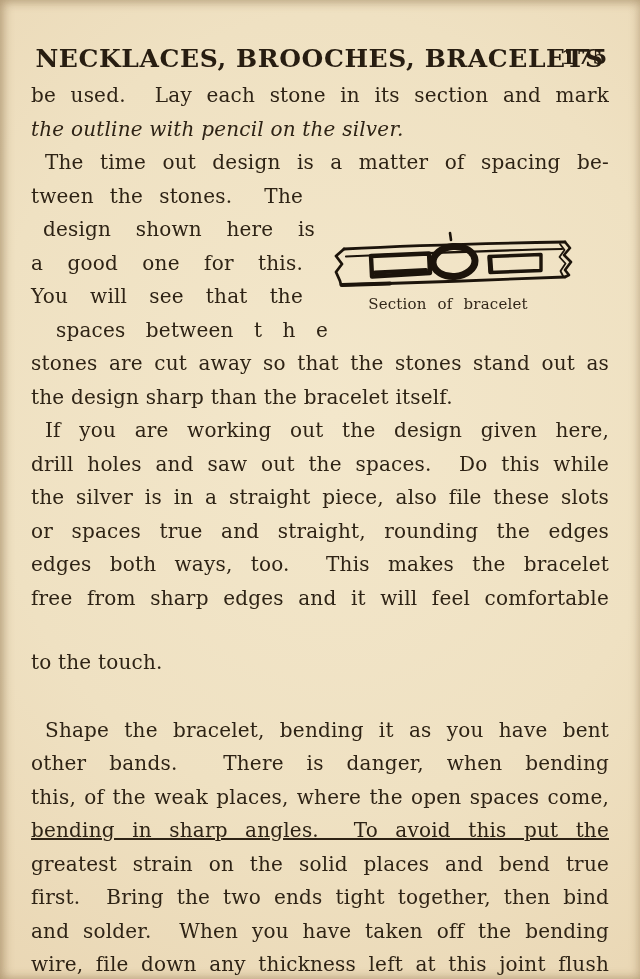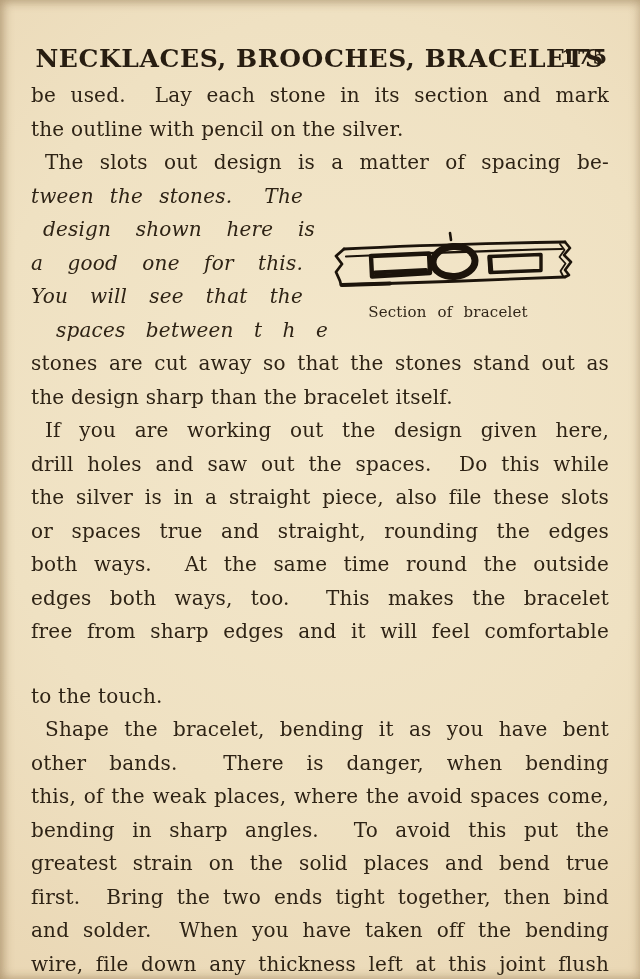--- a/index.html
+++ b/index.html
@@ -35,28 +35,28 @@
     font-size:20px;
     line-height:33.5px;
     height:33.5px;
     text-align:justify;
     text-align-last:justify;
     white-space:pre-wrap;
     letter-spacing:.2px;
     color:#2e2315;
   }
   .line.rag{ text-align-last:left; }
-  .line.narrow{ width:272px;font-style:italic; }
+  .line.narrow{ width:272px; }
   .line.indent{ text-indent:14px; }
   .figure{
     position:absolute;left:332px;top:231px;width:248px;
   }
   .figure svg{ display:block; }
   .figure-caption{
-    margin-top:10px;
+    margin-top:2px;
     text-align:center;
     padding-right:16px;
     font-size:15px;
     word-spacing:6px;
     letter-spacing:.2px;
     color:#32271a;
     white-space:pre;
   }
 </style>
 </head>
@@ -64,41 +64,40 @@
 
 <div class="page">
 
   <div class="header">
     <div class="running-head">NECKLACES, BROOCHES, BRACELETS</div>
     <div class="page-number">175</div>
   </div>
 
   <div class="body" id="body-text">
       <div class="line" style="color: rgb(46, 35, 21);">be used.  Lay each stone in its section and mark</div>
-      <div class="line rag" style="color: rgb(46, 35, 21);">the outline with pencil on the silver.</div>
-      <div class="line indent" style="color: rgb(46, 35, 21);">The slots out design is a matter of spacing be-</div>
+      <div class="line rag" style="color: rgb(46, 35, 21); font-style: italic;">the outline with pencil on the silver.</div>
+      <div class="line indent" style="color: rgb(46, 35, 21);">The time out design is a matter of spacing be-</div>
       <div class="line narrow" style="color: rgb(46, 35, 21);">tween the stones.  The</div>
       <div class="line narrow" style="color: rgb(46, 35, 21); margin-left: 12px;">design shown here is</div>
       <div class="line narrow" style="color: rgb(46, 35, 21);">a good one for this.</div>
       <div class="line narrow" style="color: rgb(46, 35, 21);">You will see that the</div>
       <div class="line narrow" style="color: rgb(46, 35, 21); margin-left: 25px;">spaces between t h e</div>
       <div class="line" style="color: rgb(46, 35, 21);">stones are cut away so that the stones stand out as</div>
       <div class="line rag" style="color: rgb(46, 35, 21);">the design sharp than the bracelet itself.</div>
       <div class="line indent" style="color: rgb(46, 35, 21);">If you are working out the design given here,</div>
       <div class="line" style="color: rgb(46, 35, 21);">drill holes and saw out the spaces.  Do this while</div>
       <div class="line" style="color: rgb(46, 35, 21);">the silver is in a straight piece, also file these slots</div>
       <div class="line" style="color: rgb(46, 35, 21);">or spaces true and straight, rounding the edges</div>
-      <div class="line" style="color: rgb(46, 35, 21);">both ways.  At the same time round the outside</div>
       <div class="line" style="color: rgb(46, 35, 21);">edges both ways, too.  This makes the bracelet</div>
       <div class="line" style="color: rgb(46, 35, 21);">free from sharp edges and it will feel comfortable</div>
       <div class="line rag" style="color: rgb(46, 35, 21); margin-top: 31px;">to the touch.</div>
-      <div class="line indent" style="color: rgb(46, 35, 21);">Shape the bracelet, bending it as you have bent</div>
+      <div class="line indent" style="color: rgb(46, 35, 21); margin-top: 34px;">Shape the bracelet, bending it as you have bent</div>
       <div class="line" style="color: rgb(46, 35, 21);">other bands.  There is danger, when bending</div>
-      <div class="line" style="color: rgb(46, 35, 21);">this, of the weak places, where the avoid spaces come,</div>
-      <div class="line" style="color: rgb(46, 35, 21);">bending in sharp angles.  To avoid this put the</div>
+      <div class="line" style="color: rgb(46, 35, 21);">this, of the weak places, where the open spaces come,</div>
+      <div class="line" style="color: rgb(46, 35, 21); text-decoration: underline;">bending in sharp angles.  To avoid this put the</div>
       <div class="line" style="color: rgb(46, 35, 21);">greatest strain on the solid places and bend true</div>
       <div class="line" style="color: rgb(46, 35, 21);">first.  Bring the two ends tight together, then bind</div>
       <div class="line" style="color: rgb(46, 35, 21);">and solder.  When you have taken off the bending</div>
       <div class="line" style="color: rgb(46, 35, 21);">wire, file down any thickness left at this joint flush</div>
     </div>
 
   <div class="figure">
     <svg width="248" height="62" viewBox="0 0 248 62" fill="none" stroke="#1c140b" stroke-linecap="round" stroke-linejoin="round">
 
       <path d="M118,2 L119,9" stroke-width="2.6"></path>

